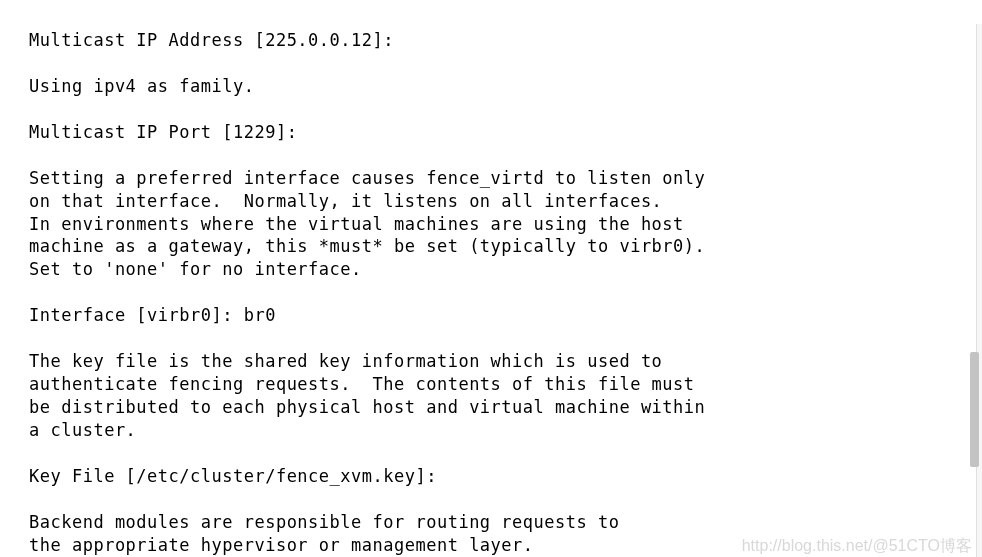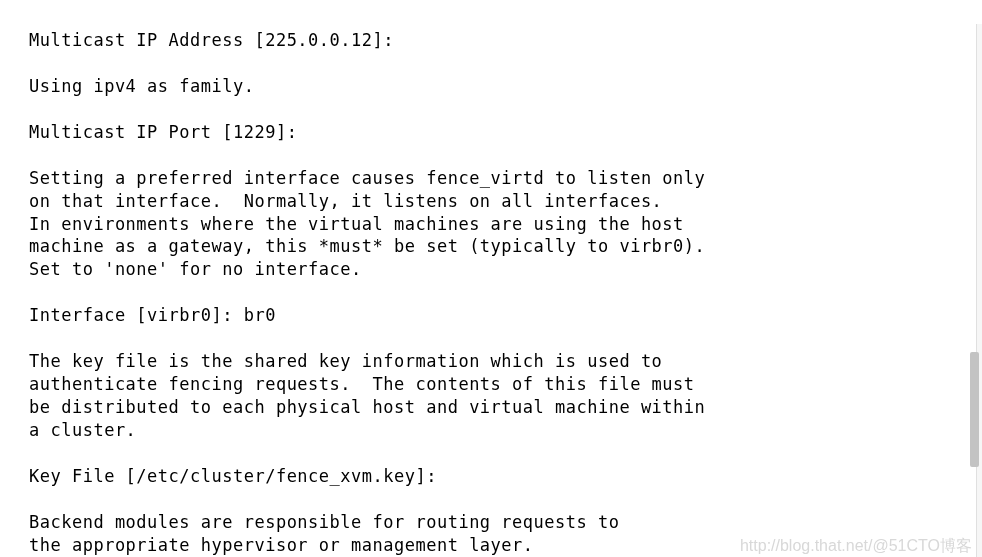--- a/index.html
+++ b/index.html
@@ -77,13 +77,13 @@
 
 Key File [/etc/cluster/fence_xvm.key]:
 
 Backend modules are responsible for routing requests to
 the appropriate hypervisor or management layer.</pre>
 
 <div class="scrollbar-track">
   <div class="scrollbar-thumb"></div>
 </div>
 
-<div class="watermark">http://blog.that.net/@51CTO博客</div>
+<div class="watermark">http://blog.this.net/@51CTO博客</div>
 
 </body></html>

